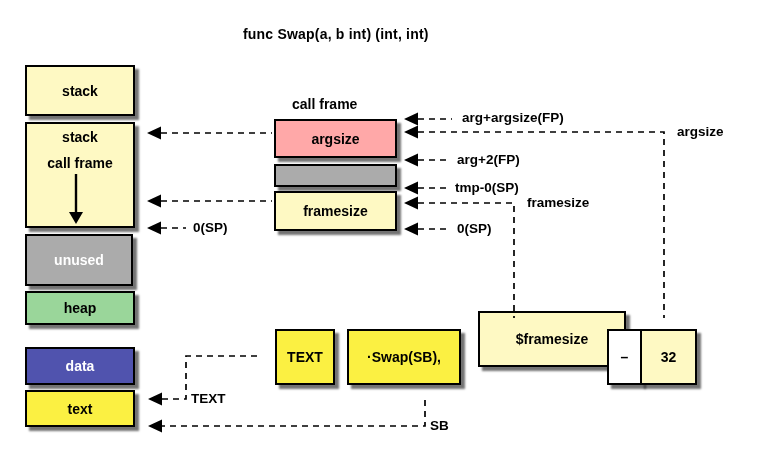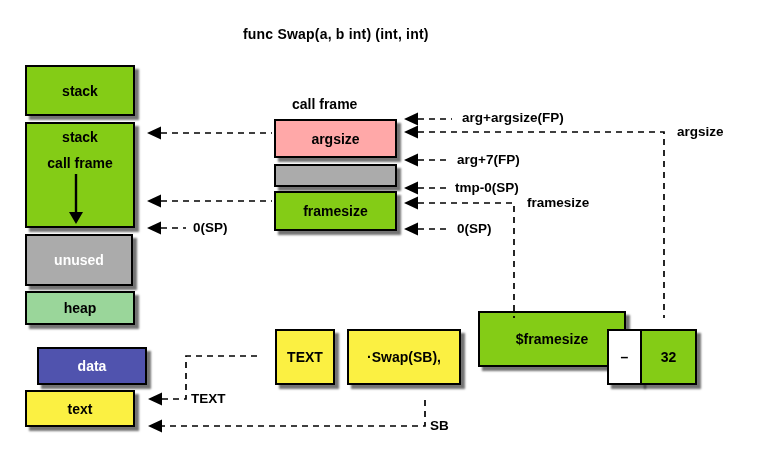--- a/index.html
+++ b/index.html
@@ -9,36 +9,36 @@
   }
   .title{
     position:absolute;left:243px;top:26px;font-size:14px;letter-spacing:.2px;white-space:nowrap;
   }
   .box{
     position:absolute;border:2px solid #000;
     box-shadow:4px 4px 2px rgba(0,0,0,0.55);
     display:flex;align-items:center;justify-content:center;
     font-size:14px;box-sizing:border-box;white-space:nowrap;
   }
-  .red{background:#84cc16;}
+  .red{background:#fef9c3;}
   .pink{background:#FFA8A8;}
   .grayb{background:#ABABAB;}
   .green{background:#9AD69A;}
   .blue{background:#5053AE;}
   .yellow{background:#FBF042;}
   .whiteb{background:#FFFFFF;}
   .wtext{color:#fff;}
   
   .m-stack        {left:25px;top:65px;width:110px;height:51px;}
   .m-stackframe   {left:25px;top:122px;width:110px;height:106px;flex-direction:column;justify-content:flex-start;}
   .m-stackframe .l1{margin-top:5px;}
   .m-stackframe .l2{margin-top:10px;}
   .m-unused       {left:25px;top:234px;width:108px;height:52px;}
   .m-heap         {left:25px;top:291px;width:110px;height:34px;}
-  .m-data         {left:25px;top:347px;width:110px;height:38px;margin-left:12px;}
+  .m-data         {left:25px;top:347px;width:110px;height:38px;}
   .m-text         {left:25px;top:390px;width:110px;height:37px;}
   
   .cf-heading     {position:absolute;left:292px;top:96px;font-size:14px;}
   .cf-argsize     {left:274px;top:119px;width:123px;height:39px;}
   .cf-spacer      {left:274px;top:164px;width:123px;height:23px;}
   .cf-framesize   {left:274px;top:191px;width:123px;height:40px;}
   
   .i-text         {left:275px;top:329px;width:60px;height:56px;}
   .i-swap         {left:347px;top:329px;width:114px;height:56px;}
   .i-framesize    {left:478px;top:311px;width:148px;height:56px;}
@@ -112,21 +112,21 @@
   </div>
   <div class="box whiteb i-dash">
     <span>–</span>
   </div>
   <div class="box red i-32">
     <span>32</span>
   </div>
 
   <div class="ann a-argargsize">arg+argsize(FP)</div>
   <div class="ann a-argsize">argsize</div>
-  <div class="ann a-arg0">arg+7(FP)</div>
+  <div class="ann a-arg0">arg+2(FP)</div>
   <div class="ann a-tmp0">tmp-0(SP)</div>
   <div class="ann a-framesize">framesize</div>
   <div class="ann a-0sp-r">0(SP)</div>
   <div class="ann a-0sp-l">0(SP)</div>
   <div class="ann a-textptr">TEXT</div>
   <div class="ann a-sbptr">SB</div>
 
   <svg class="overlay" width="760" height="462" viewBox="0 0 760 462">
     <g stroke="#000" stroke-width="1.7" fill="none" stroke-dasharray="6,5">
 

